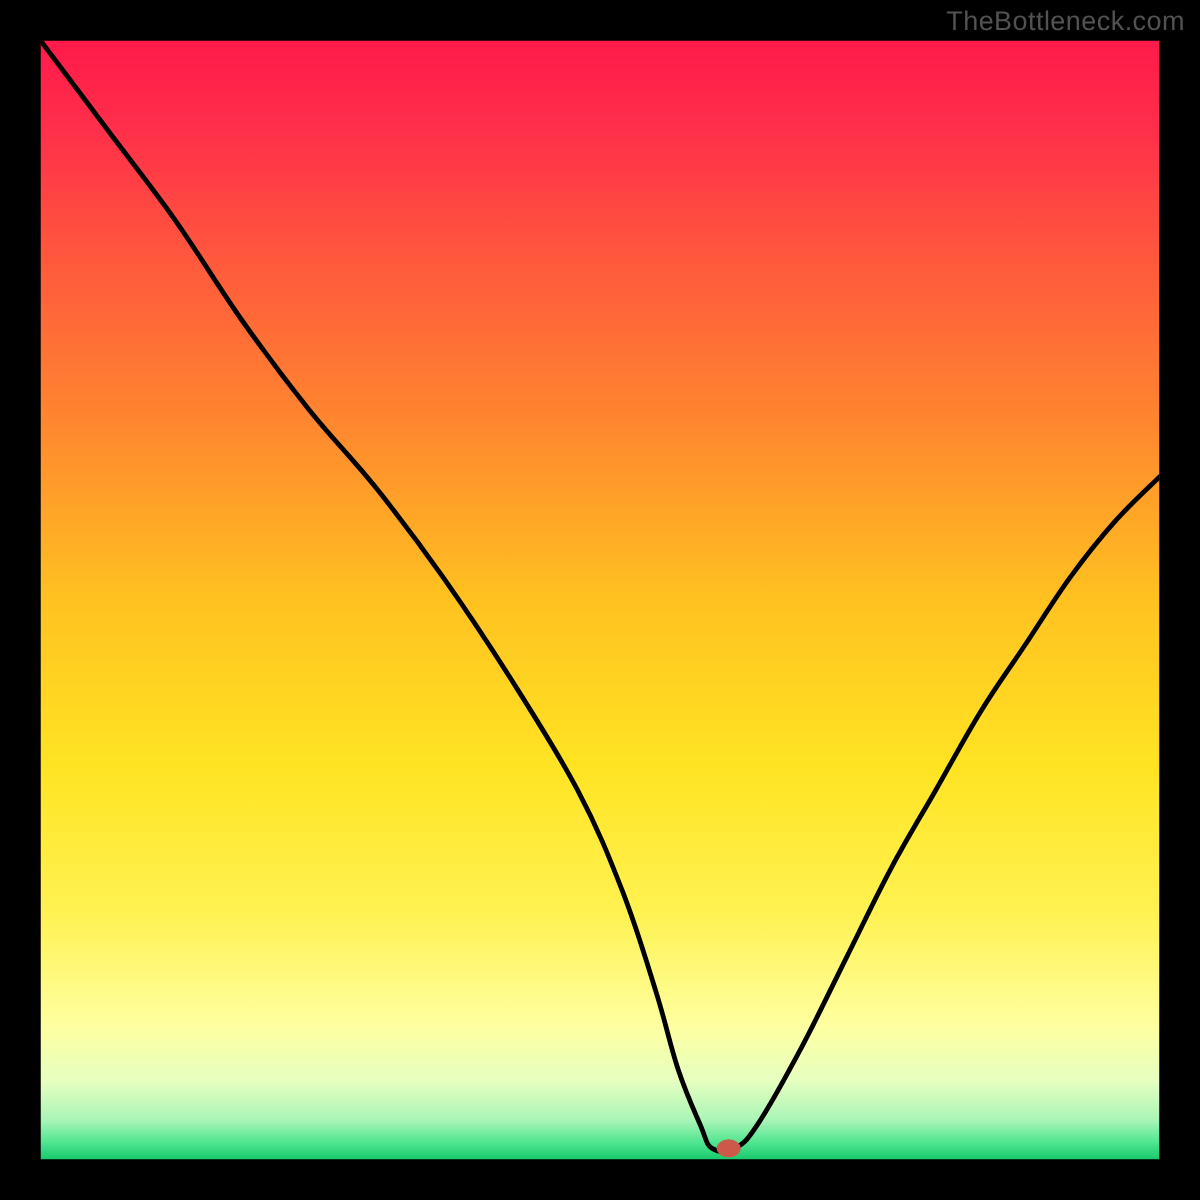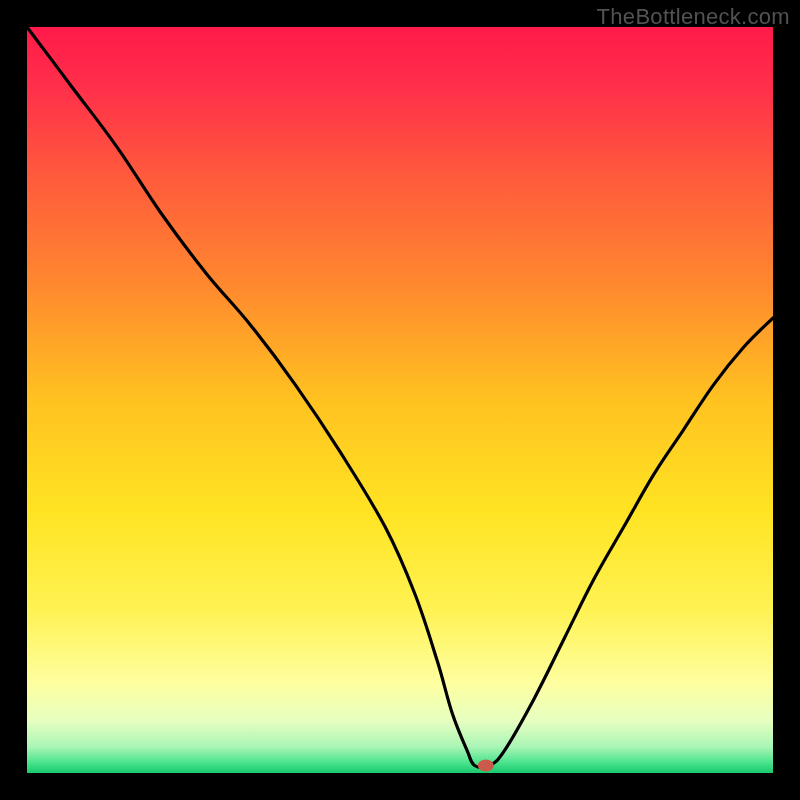--- a/index.html
+++ b/index.html
@@ -15,21 +15,21 @@
     position: relative;
     width: 800px;
     height: 800px;
     background: #000000;
   }
   .watermark {
     position: absolute;
     top: 4px;
     right: 10px;
     color: #525252;
-    font-size: 22px;
+    font-size: 18px;
     font-weight: 500;
     letter-spacing: 0.3px;
     z-index: 5;
   }
   .plot-region {
     position: absolute;
     left: 27px;
     top: 27px;
     width: 746px;
     height: 746px;

